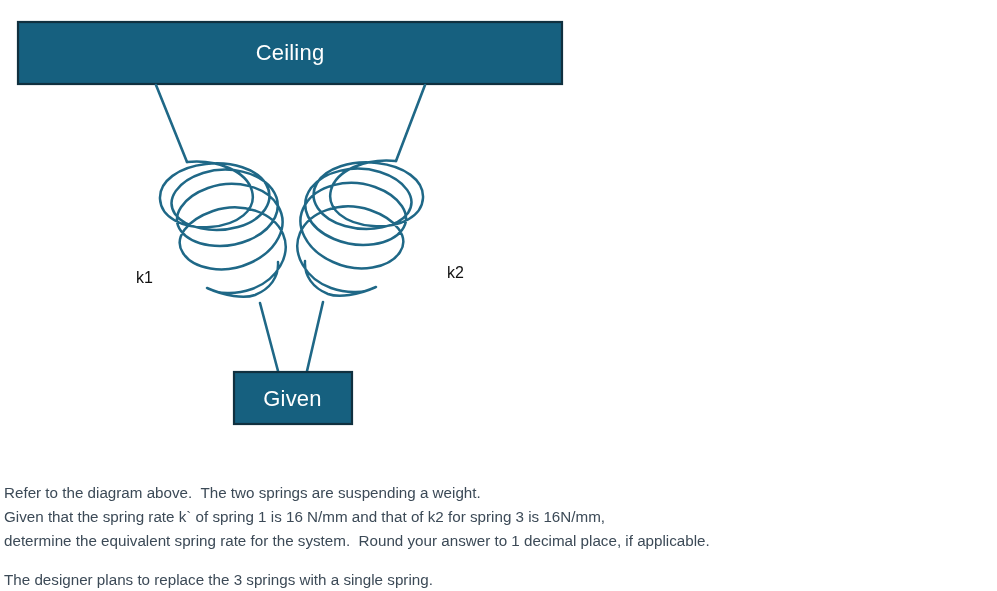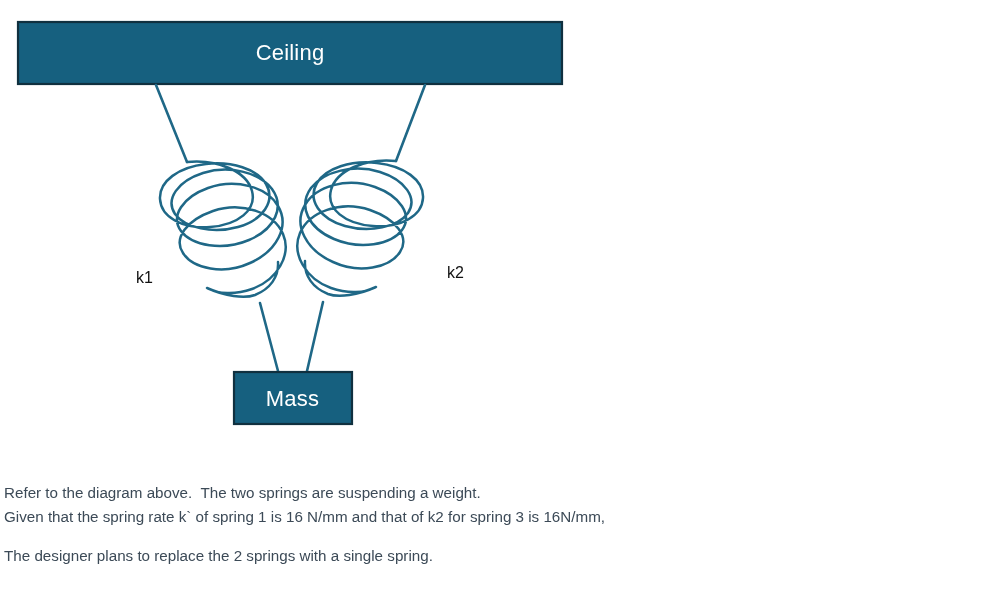--- a/index.html
+++ b/index.html
@@ -118,27 +118,28 @@
              C 313,276 304,264 305,249" fill="none" stroke="#1f6887" stroke-width="2.5" stroke-linecap="round" stroke-linejoin="round"></path>
       </g>
 
       <path d="M 323,290 L 307,359" fill="none" stroke="#1f6887" stroke-width="2.6" stroke-linecap="round"></path>
 
       <rect x="234" y="360" width="118" height="52" fill="#16607f" stroke="#10303f" stroke-width="2.2"></rect>
     </svg>
 
     <div class="box-label" id="ceiling-label">Ceiling</div>
 
-    <div class="box-label" id="mass-label">Mass</div>
+    <div class="box-label" id="mass-label">Given</div>
 
     <div class="k-label" id="k1-label">k1</div>
 
     <div class="k-label" id="k2-label">k2</div>
   </div>
 
   <div class="text-block">
     <p>Refer to the diagram above.  The two springs are suspending a weight.</p>
     <p>Given that the spring rate k` of spring 1 is 16 N/mm and that of k2 for spring 3 is 16N/mm,</p>
+    <p>determine the equivalent spring rate for the system.  Round your answer to 1 decimal place, if applicable.</p>
     <div class="spacer"></div>
-    <p>The designer plans to replace the 2 springs with a single spring.</p>
+    <p>The designer plans to replace the 3 springs with a single spring.</p>
   </div>
 
 </div>
 
 </body></html>

